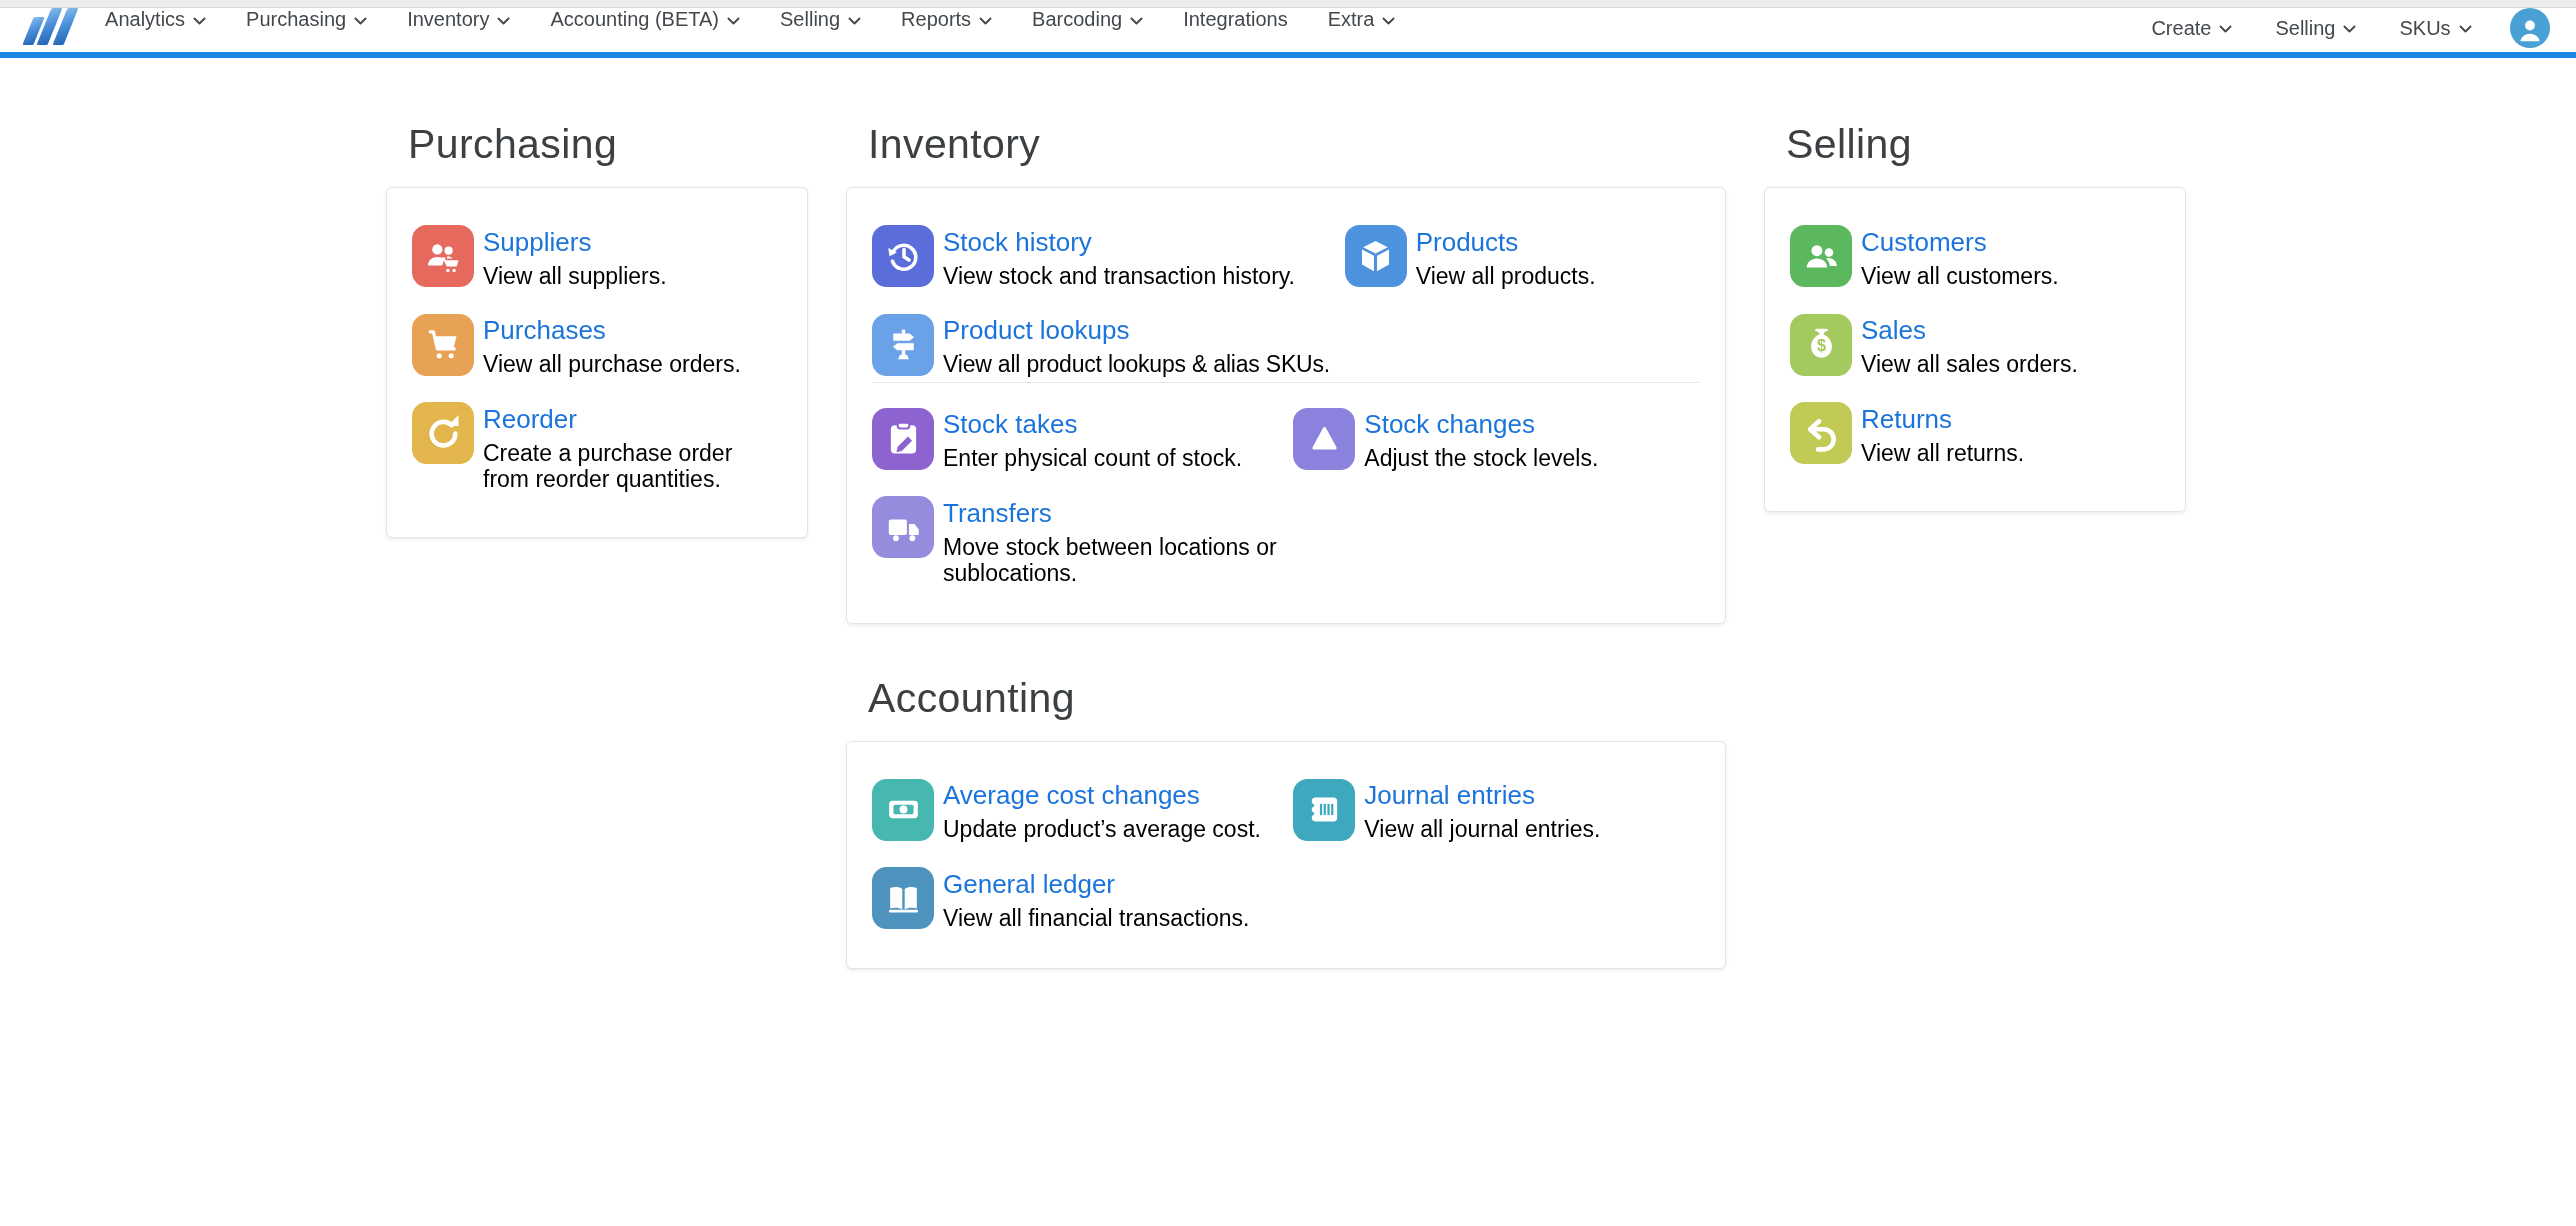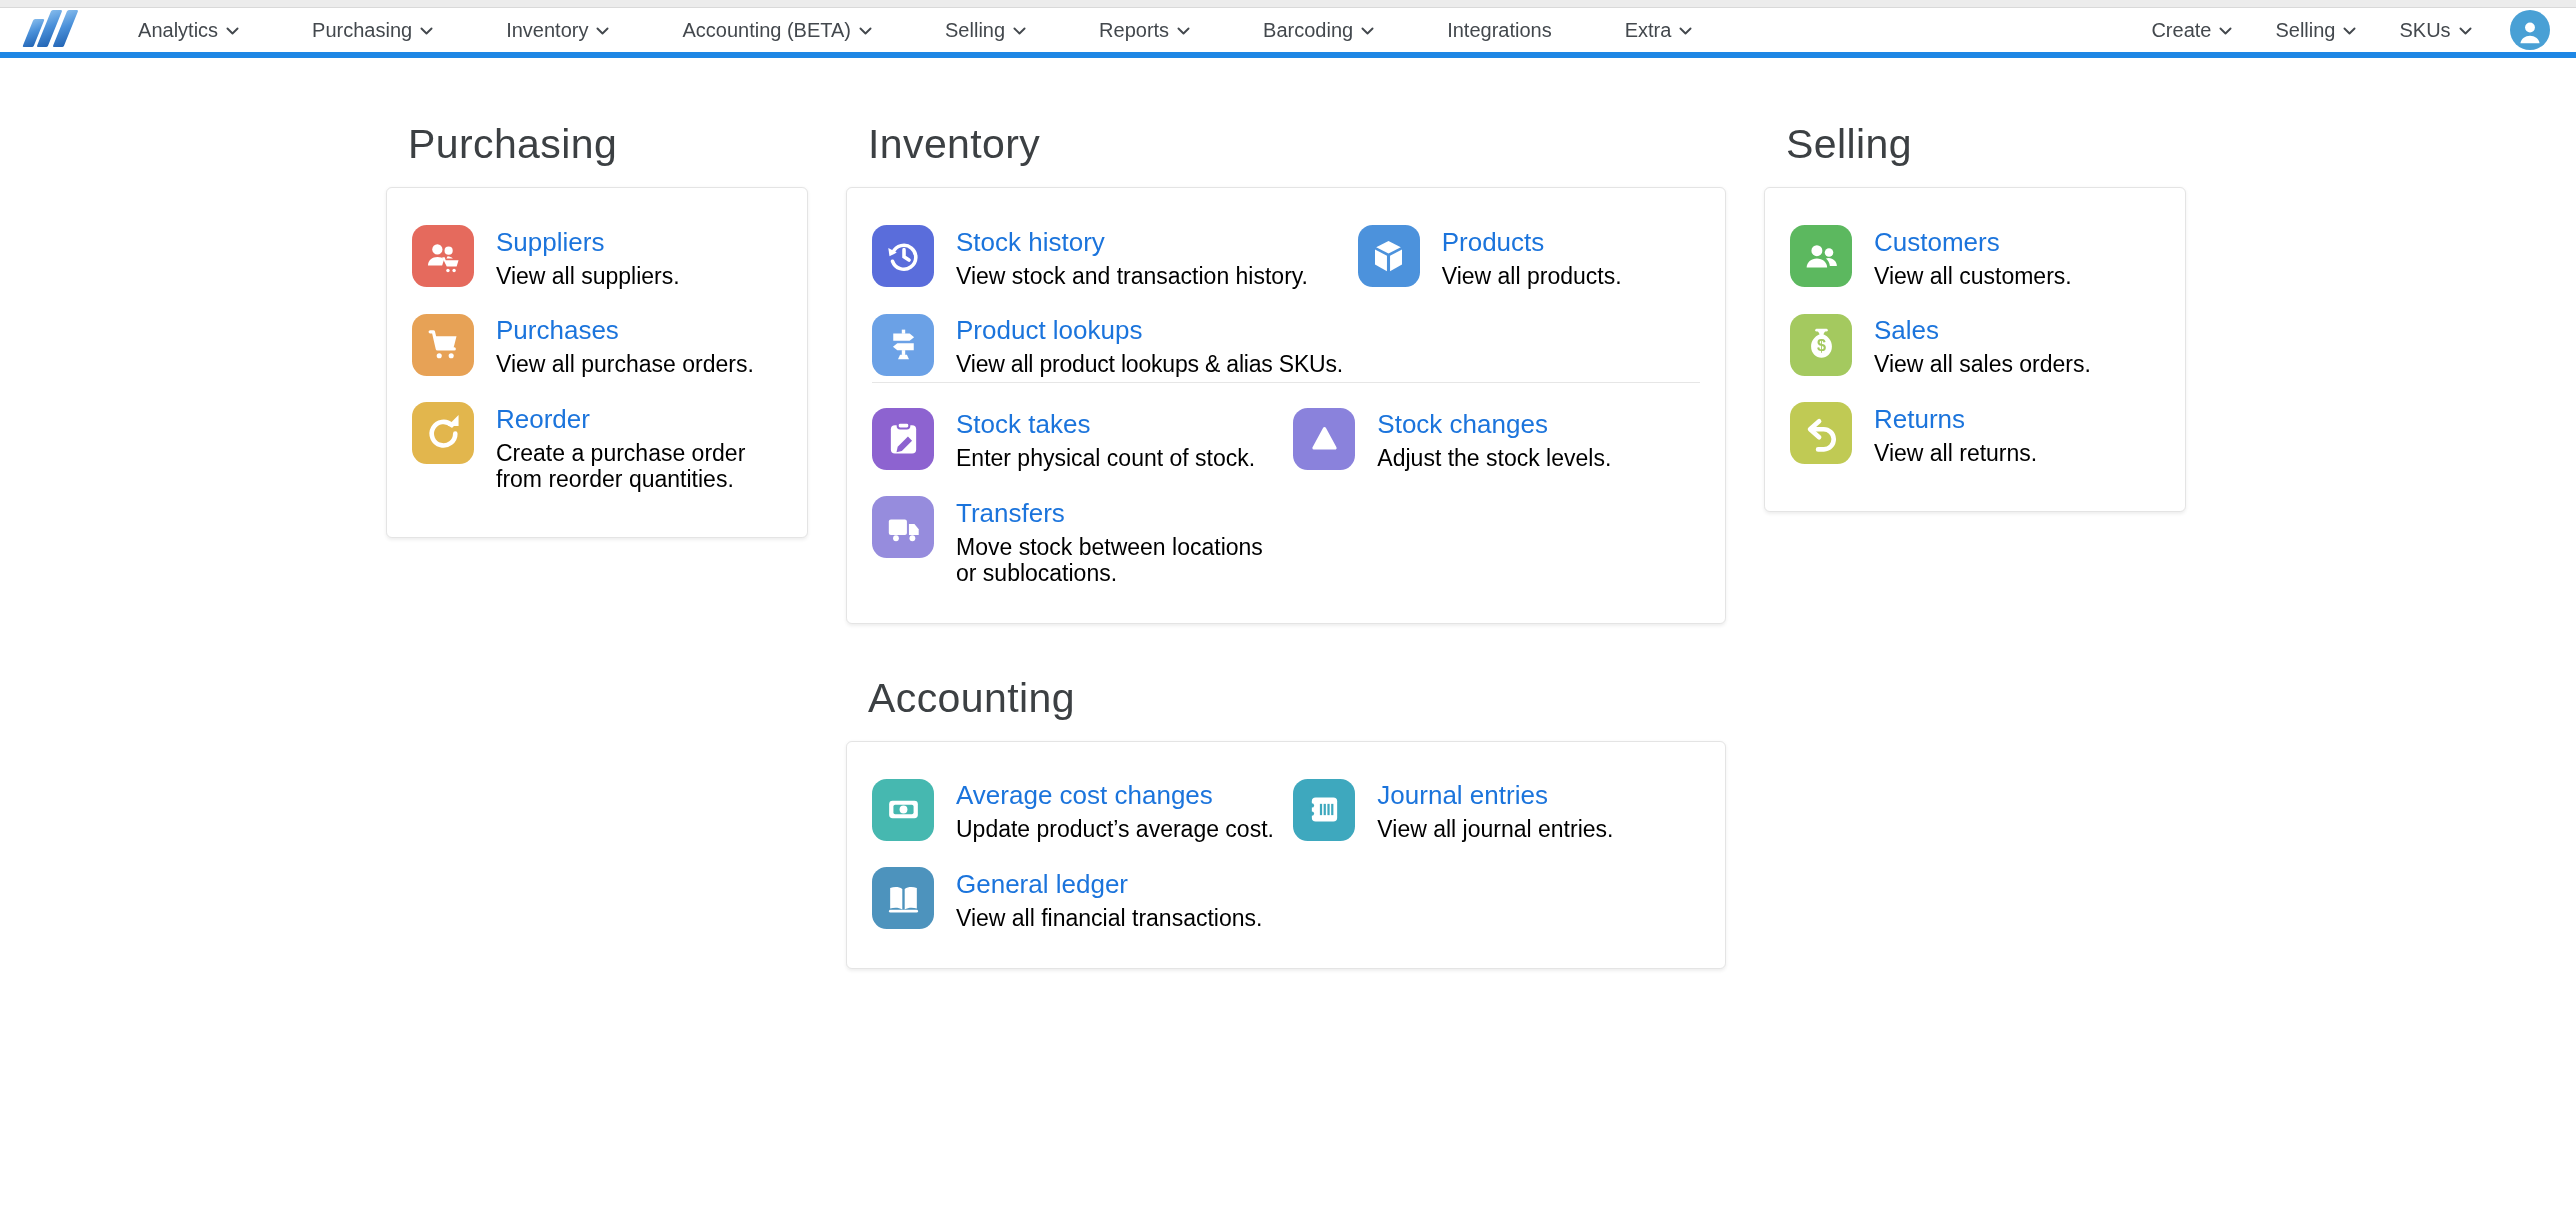--- a/index.html
+++ b/index.html
@@ -8,26 +8,25 @@
     width: 2576px; height: 1226px;
     background:#fff;
     font-family:"Liberation Sans", sans-serif;
     color: var(--text-color, #3b4045);
     overflow: hidden;
   }
   
   .top-strip { height:8px; background:#ececec; border-bottom:0.7px solid #d9d9d9; }
   
   .navbar {
-    display:flex; align-items:center;
+    display:flex; align-items:flex-start;
     height:50px;
     padding:0 22px;
     background:#fff;
     border-bottom:6.6px solid var(--nav-accent, #1e87e5);
-    gap:33px;
   }
   .logo { display:flex; align-items:flex-end; gap:5.1px; margin:0 34px 2.9px 5.9px; cursor:pointer; }
   .logo i {
     display:block; width:11px; border-radius:1.5px;
     transform: skewX(-22deg);
     background: linear-gradient(155deg, #85bbec 0%, #4a90d9 45%, #2264b4 100%);
   }
   .logo i:nth-child(1){ height:28px; }
   .logo i:nth-child(2){ height:37px; }
   .logo i:nth-child(3){ height:37px; }
@@ -60,21 +59,21 @@
     margin:0 0 19px 22px; letter-spacing:0.4px;
   }
   .section + .section { margin-top:51px; }
   .card {
     background:#fff;
     border:1.5px solid #e4e4e4;
     border-radius:5.9px;
     box-shadow:0 1.5px 3.7px rgba(0,0,0,.07);
     padding:37px 25px;
   }
-  .item { display:flex; gap:22px; margin-bottom:25px; cursor:pointer; }
+  .item { display:flex; gap:9px; margin-bottom:25px; cursor:pointer; }
   .item:last-child { margin-bottom:8px; }
   .tile {
     width:62px; height:62px; border-radius:14.7px; flex:none;
     display:flex; align-items:center; justify-content:center;
   }
   .tile svg { width:41px; height:41px; }
   .item .txt { padding-top:1.5px; min-width:0; }
   .item .title {
     display:block; font-size:26px; line-height:31px;
     color:var(--link,#1b74dc); text-decoration:none; margin-bottom:5.1px;

